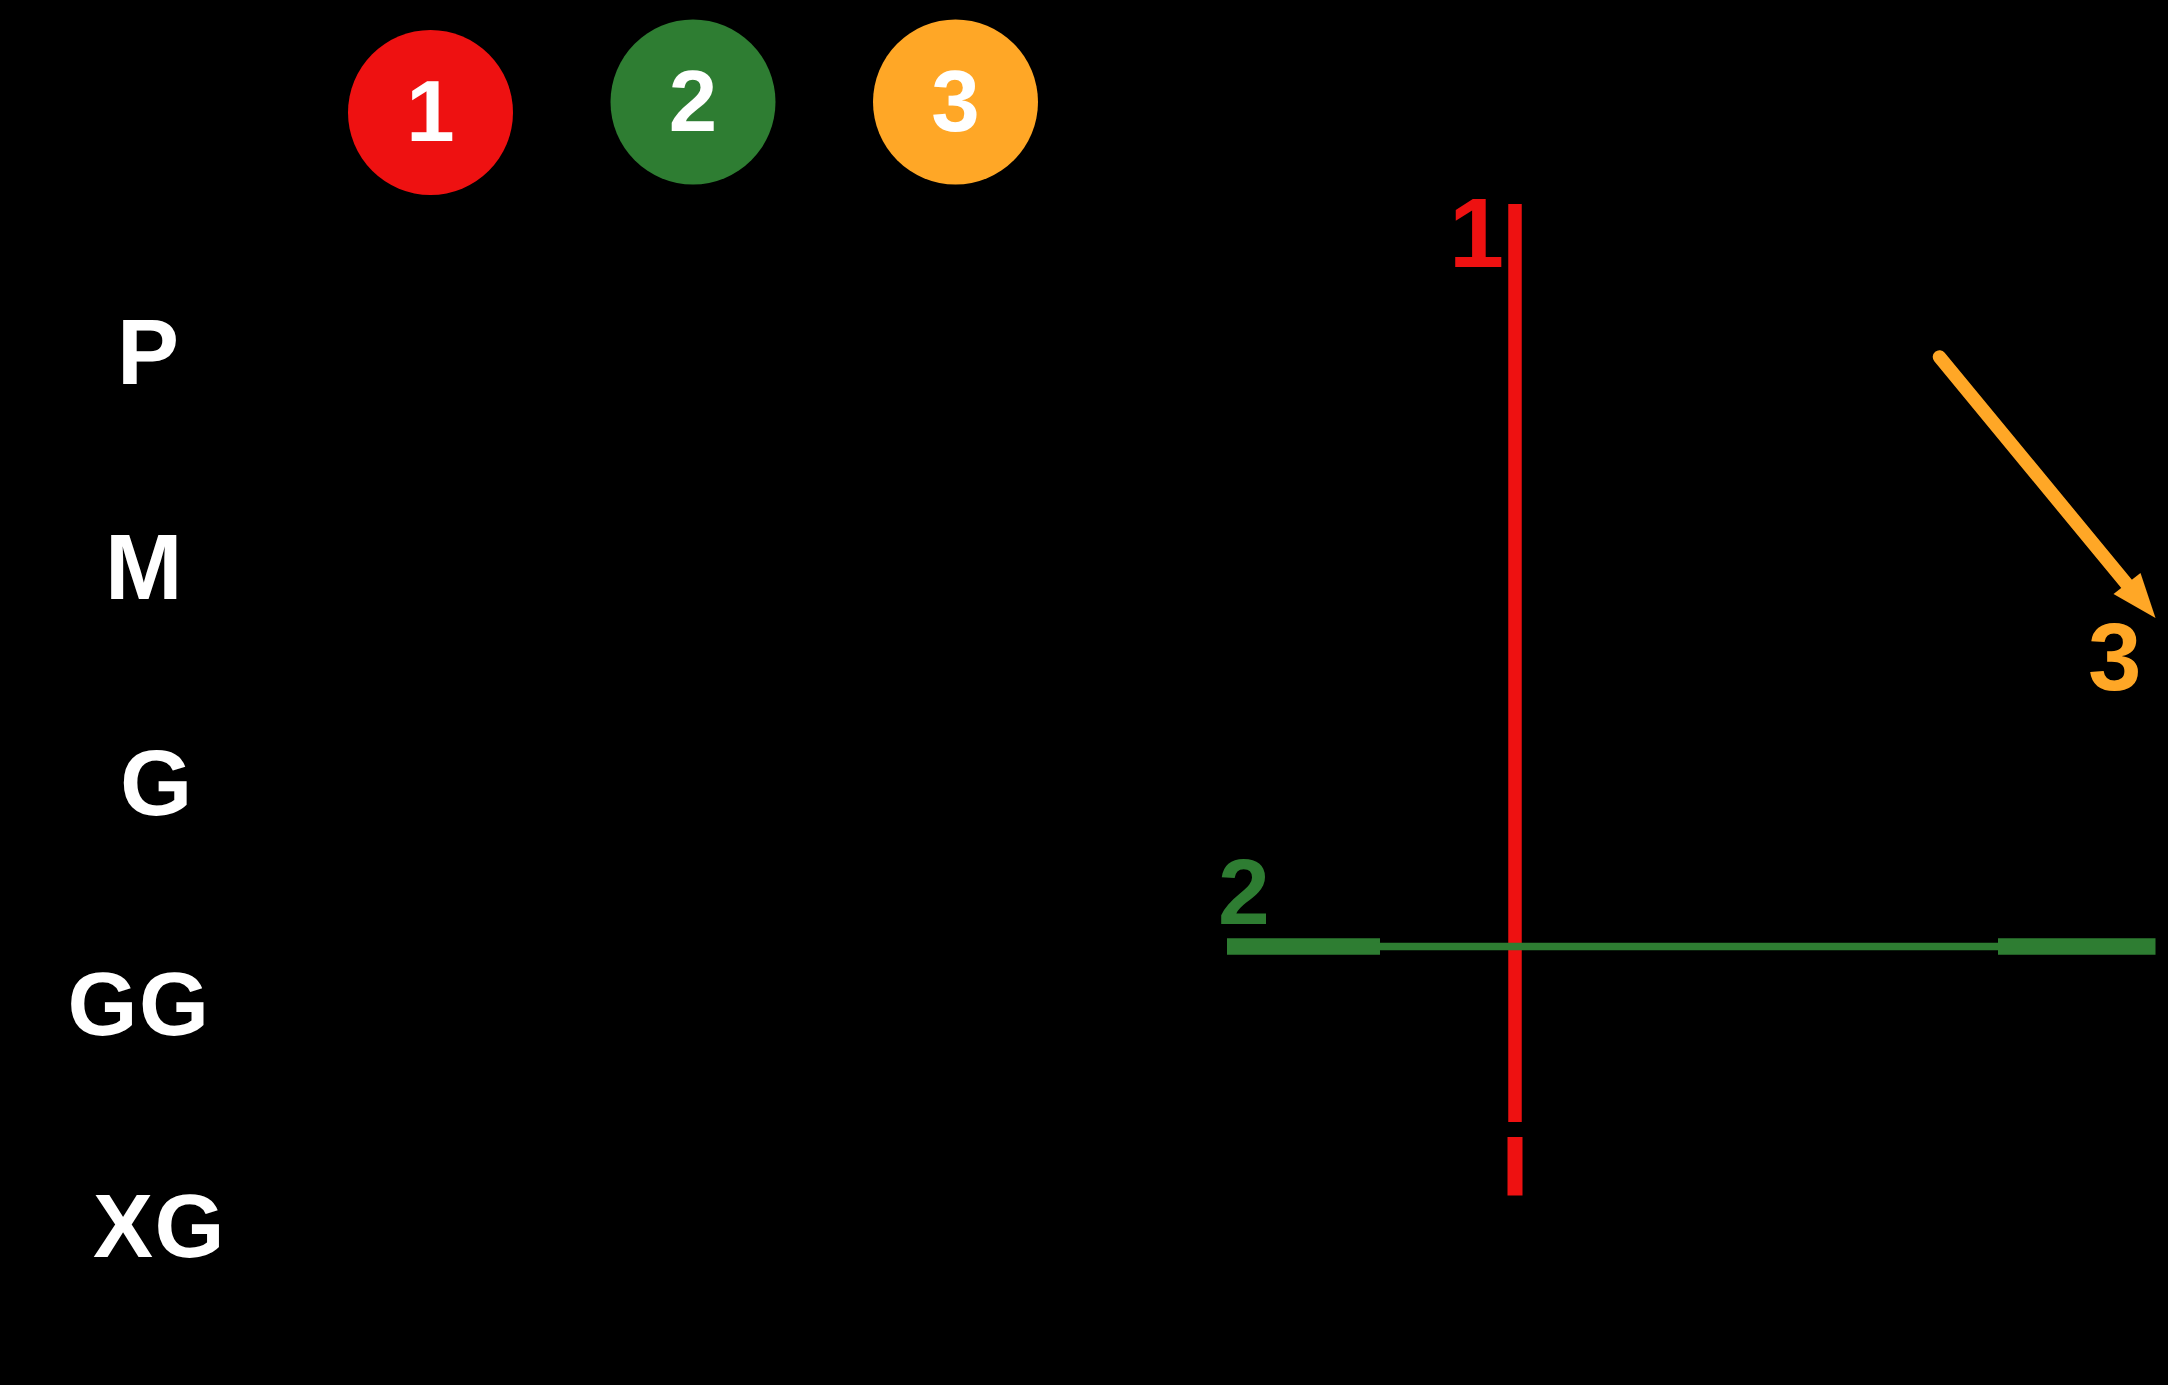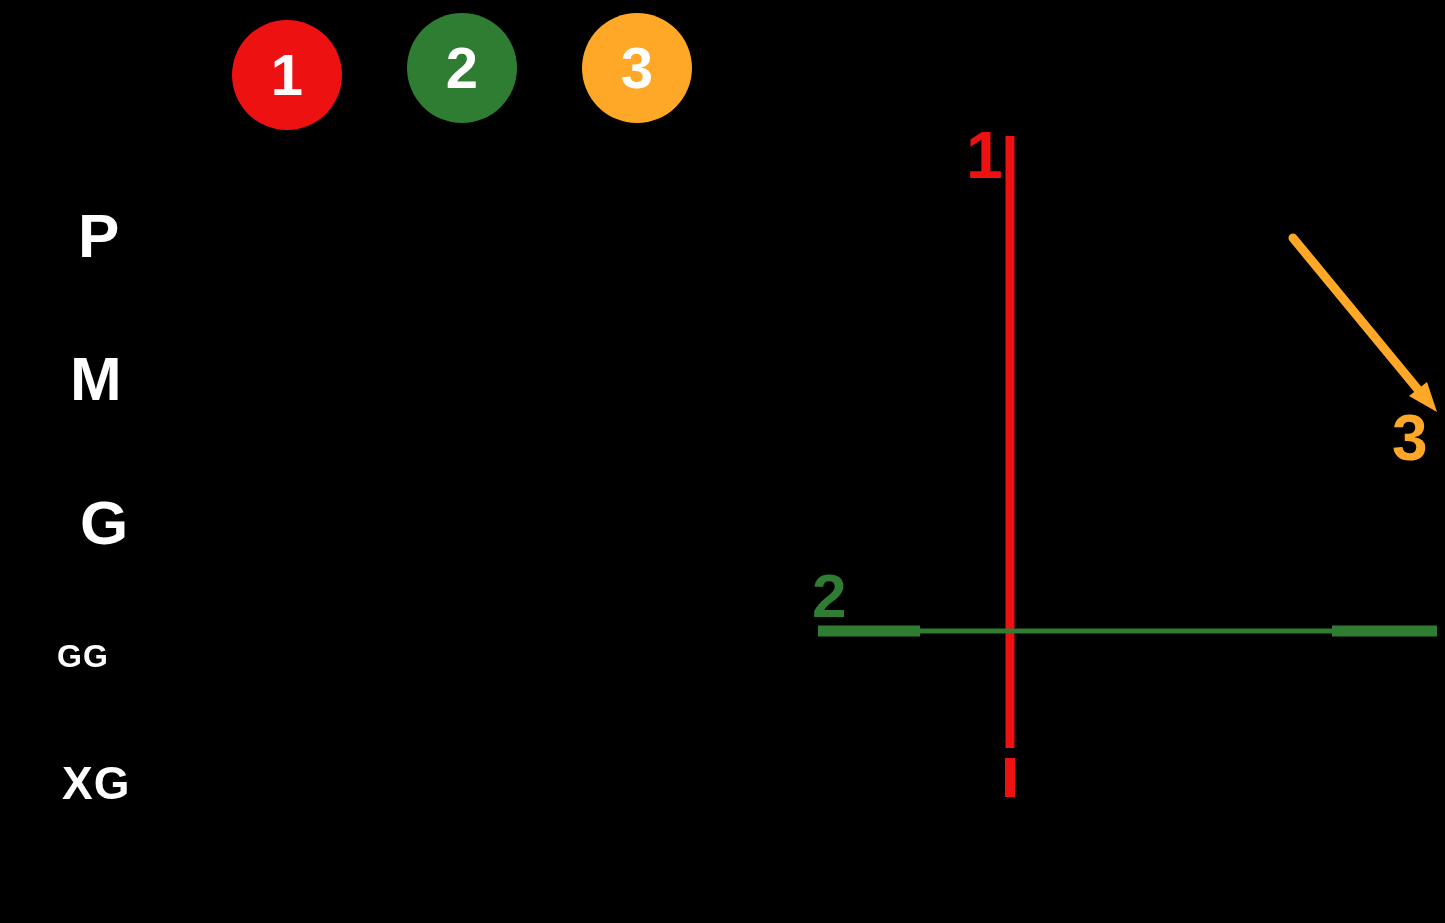--- a/index.html
+++ b/index.html
@@ -37,22 +37,22 @@
   .size-label {
     position: absolute;
     color: #ffffff;
     font-weight: bold;
     line-height: 1;
     letter-spacing: 1px;
   }
   .size-p  { left: 78px;  top: 205px; font-size: 62px; }
   .size-m  { left: 70px;  top: 348px; font-size: 62px; }
   .size-g  { left: 80px;  top: 492px; font-size: 62px; }
-  .size-gg { left: 57px;  top: 640px; font-size: 32px; text-align: center; }
-  .size-xg { left: 62px;  top: 760px; font-size: 46px; }
+  .size-gg { left: 45px;  top: 640px; font-size: 60px; text-align: center; }
+  .size-xg { left: 62px;  top: 788px; font-size: 60px; }
 
   
   .line-label {
     position: absolute;
     font-weight: bold;
     line-height: 1;
   }
   .line-label.l1 { left: 966px;  top: 122px; font-size: 66px; color: #ee1111; }
   .line-label.l2 { left: 812px;  top: 565px; font-size: 62px; color: #2e7d32; }
   .line-label.l3 { left: 1392px; top: 406px; font-size: 64px; color: #ffa726; }

